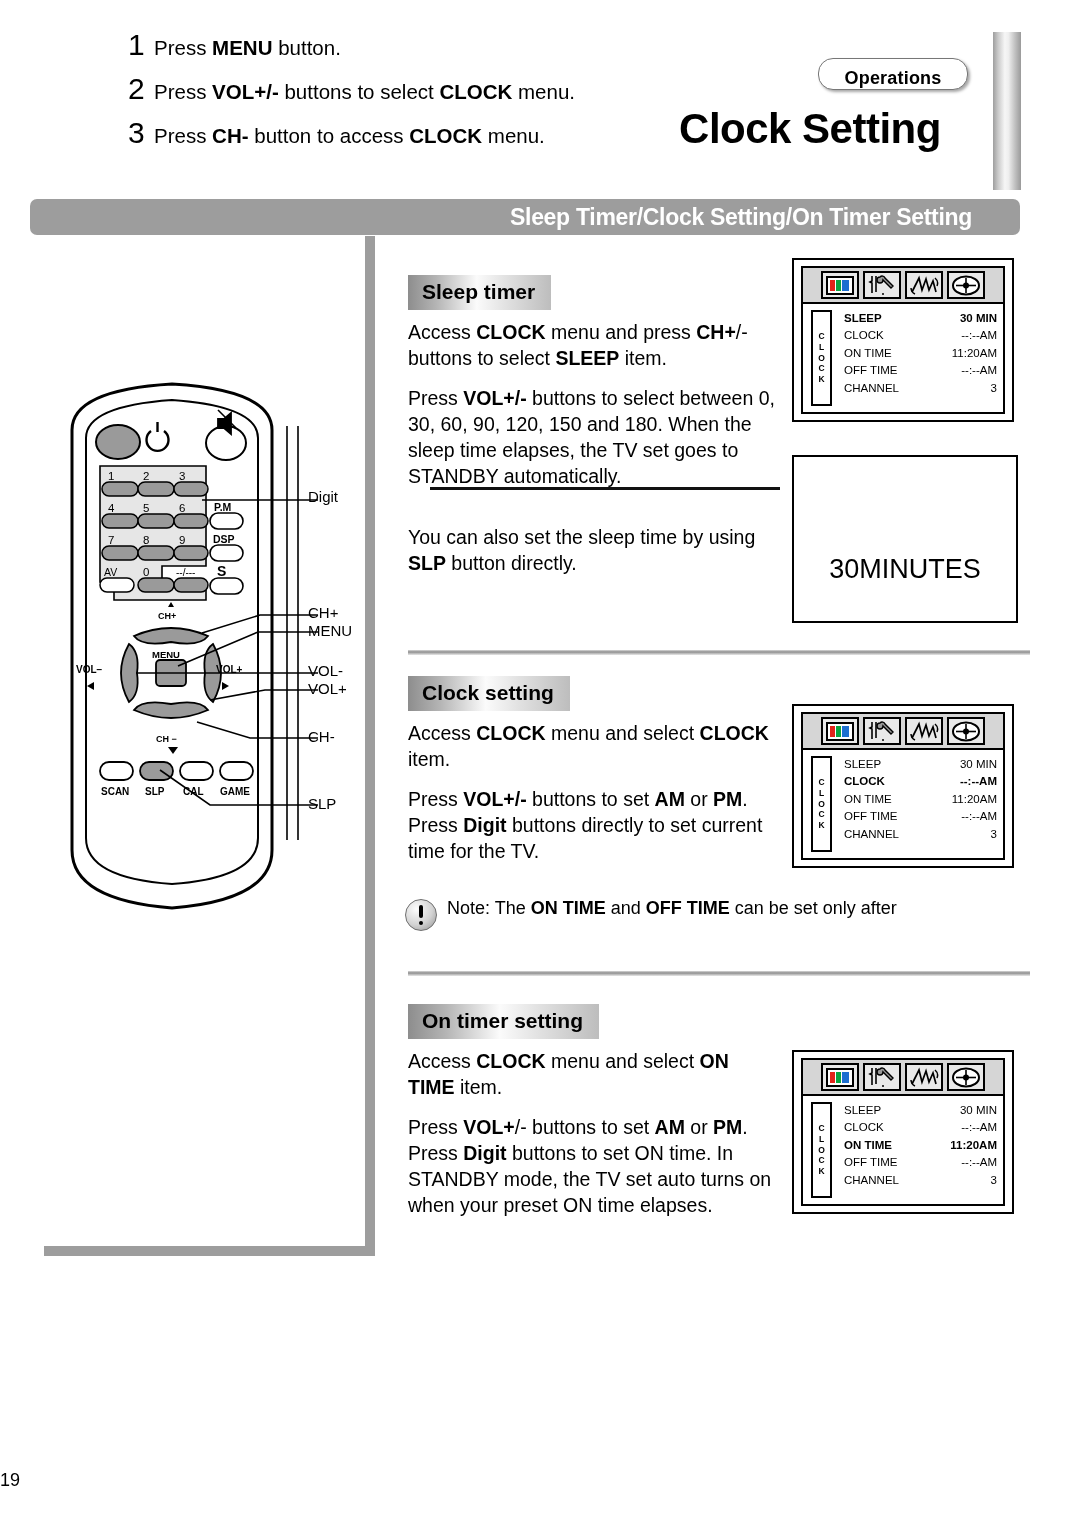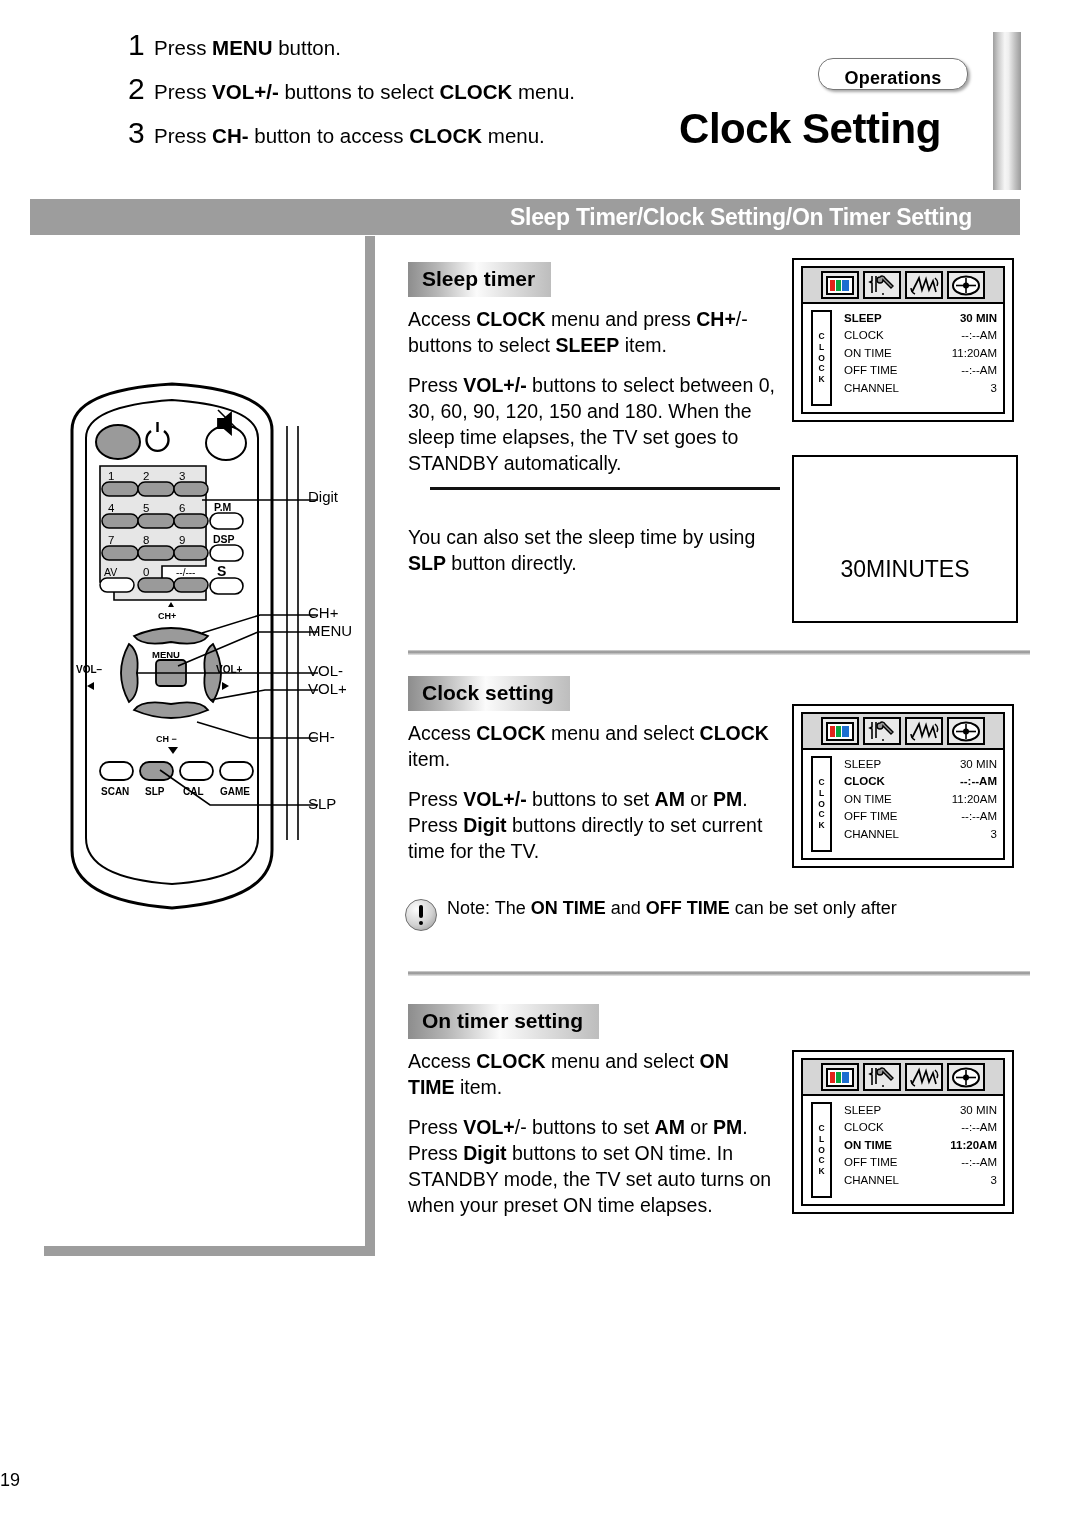--- a/index.html
+++ b/index.html
@@ -19,21 +19,21 @@
              display:flex;align-items:flex-end;justify-content:center;
              font-size:18px;font-weight:bold;letter-spacing:.2px;}
   .page-title{position:absolute;left:640px;top:105px;width:340px;text-align:center;
               font-size:42px;font-weight:bold;letter-spacing:-.5px;}
   .metal-bar{position:absolute;left:993px;top:32px;width:28px;height:158px;
              background:linear-gradient(90deg,#9e9e9e 0%,#c9c9c9 18%,#f6f6f6 42%,
                         #efefef 55%,#c2c2c2 78%,#9a9a9a 100%);}
 
   
   .banner{position:absolute;left:30px;top:199px;width:990px;height:36px;
-          background:#9d9d9d;display:flex;align-items:center;justify-content:flex-end;}
+          background:#9d9d9d;display:flex;align-items:center;justify-content:flex-end;border-radius:7px;}
   .banner-txt{color:#fff;font-size:23px;font-weight:bold;padding-right:48px;
               letter-spacing:-.3px;}
 
   
   .lframe-v{position:absolute;left:365px;top:236px;width:10px;height:1020px;background:#9d9d9d;}
   .lframe-h{position:absolute;left:44px;top:1246px;width:331px;height:10px;background:#9d9d9d;}
 
   
   .remote{position:absolute;left:50px;top:370px;width:240px;height:560px;}
 
@@ -73,21 +73,21 @@
   .osd-tab{border:2px solid #000;width:17px;height:92px;display:flex;flex-direction:column;
            align-items:center;justify-content:center;font-size:8.5px;font-weight:bold;
            line-height:1.25;letter-spacing:0;align-self:center;margin-left:2px;}
   .osd-rows{flex:1;padding-left:12px;padding-right:2px;}
   .osd-row{display:flex;justify-content:space-between;font-size:11.5px;line-height:1.52;
            font-family:"Liberation Sans",sans-serif;}
   .osd-row.hl{font-weight:bold;}
 
   .bigbox{position:absolute;border:2.5px solid #000;background:#fff;
           display:flex;align-items:center;justify-content:center;}
-  .bigbox span{font-size:23px;margin-top:60px;}
+  .bigbox span{font-size:27px;margin-top:60px;}
 
   .pagenum{position:absolute;left:0;top:1470px;width:1080px;text-align:left;font-size:18px;}
 </style>
 </head>
 <body>
 
 <div class="steps">
   <div class="step">
     <span class="step-num">1</span>
     <span class="step-txt"><span>Press </span><b>MENU</b><span> button.</span></span>
@@ -215,21 +215,21 @@
 
 <div style="position:absolute;left:258px;top:118px;font-size:15px;">Digit</div>
 <div style="position:absolute;left:258px;top:234px;font-size:15px;">CH+</div>
 <div style="position:absolute;left:258px;top:252px;font-size:15px;">MENU</div>
 <div style="position:absolute;left:258px;top:292px;font-size:15px;">VOL-</div>
 <div style="position:absolute;left:258px;top:310px;font-size:15px;">VOL+</div>
 <div style="position:absolute;left:258px;top:358px;font-size:15px;">CH-</div>
 <div style="position:absolute;left:258px;top:425px;font-size:15px;">SLP</div>
 </div>
 
-<div class="col" style="top:262px;">
+<div class="col" style="top:275px;">
   <div class="sec-head">Sleep timer</div>
   <p class="body-txt">Access <b>CLOCK</b> menu and press <b>CH+</b>/- buttons to select <b>SLEEP</b> item.</p>
   <p class="body-txt">Press <b>VOL+/-</b> buttons to select between 0, 30, 60, 90, 120, 150 and 180. When the sleep time elapses, the TV set goes to STANDBY automatically.</p>
 </div>
 <div class="rule-thin" style="top:487px;"></div>
 <div class="col" style="top:525px;">
   <p class="body-txt">You can also set the sleep time by using <b>SLP</b> button directly.</p>
 </div>
 
 <div class="rule" style="top:650px;"></div>

